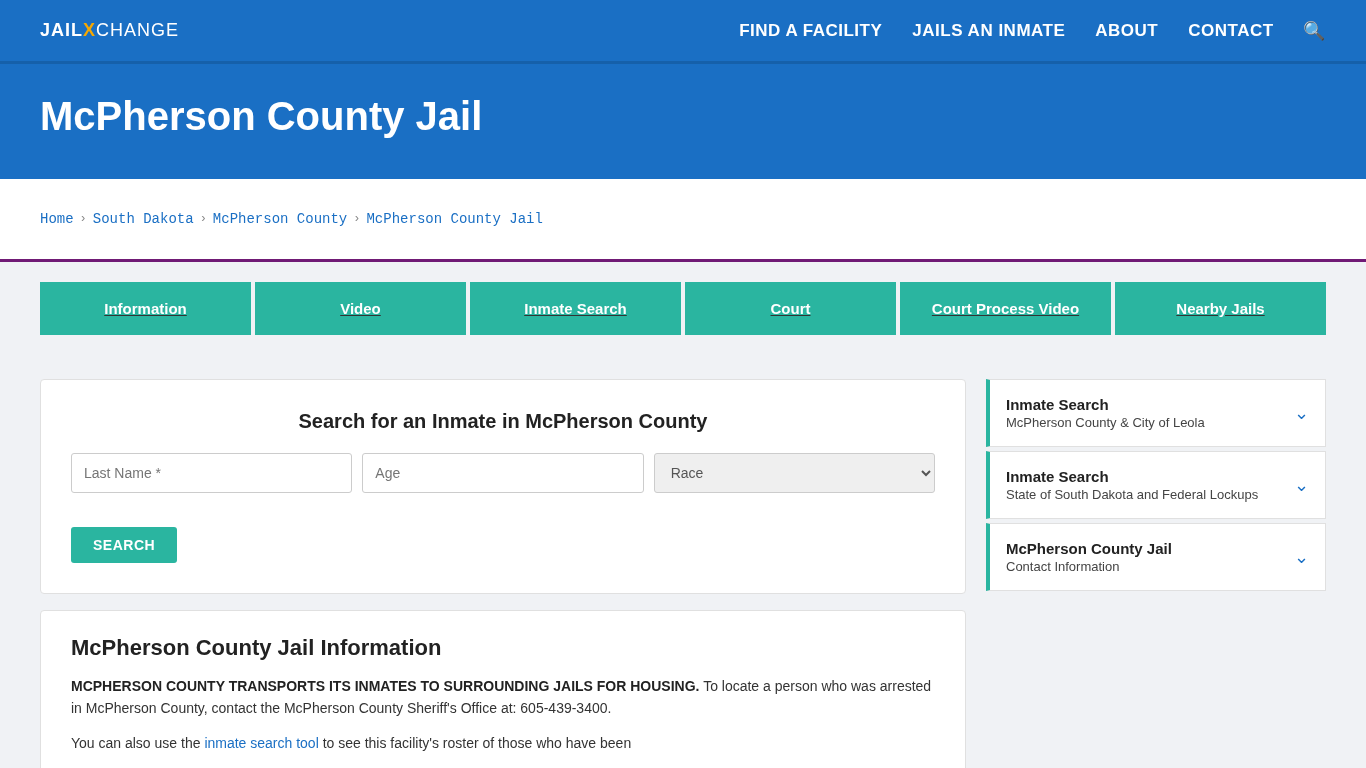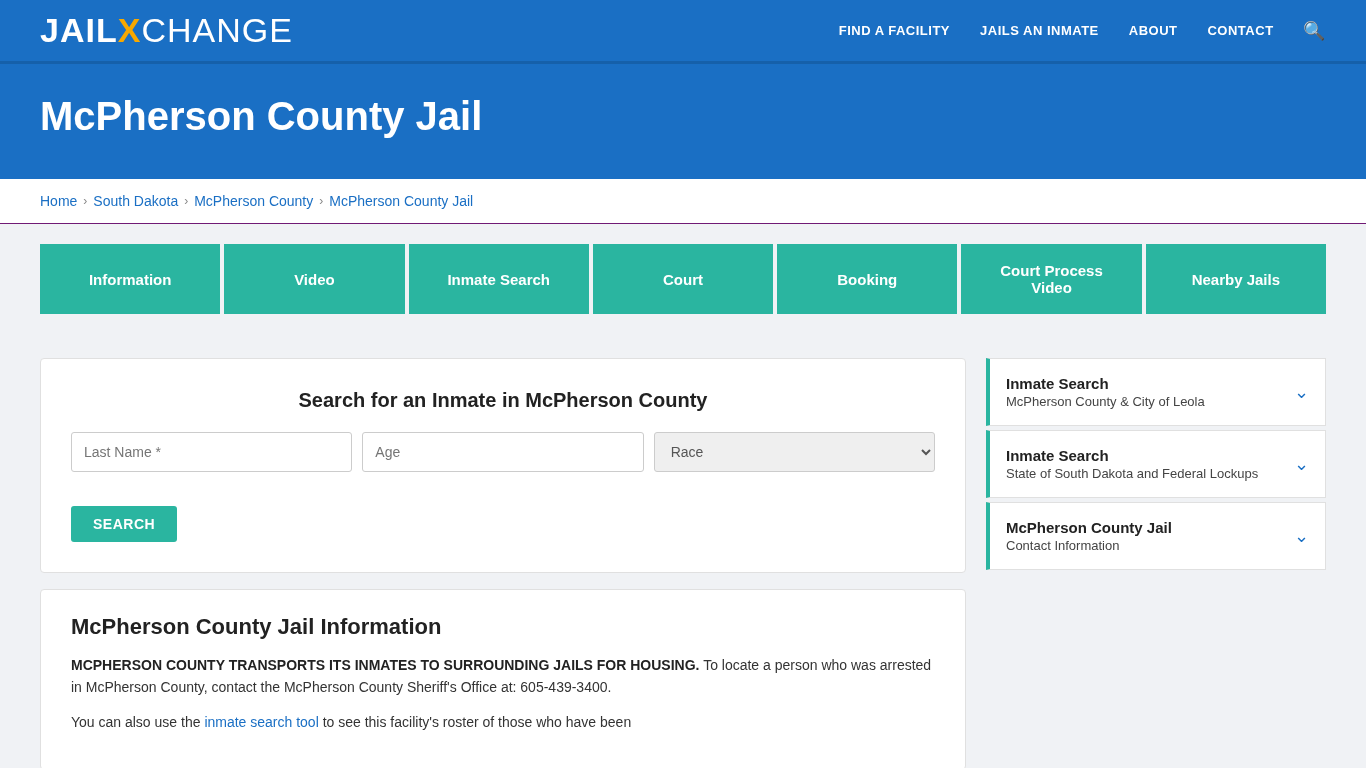--- a/index.html
+++ b/index.html
@@ -9,37 +9,37 @@
     .header {
       background: #1a6fc4;
       display: flex;
       align-items: center;
       justify-content: space-between;
       padding: 0 40px;
       height: 64px;
       border-bottom: 3px solid #1560aa;
     }
     .logo {
-      font-size: 34px;
+      font-size: 18px;
       font-weight: 900;
       color: #fff;
       letter-spacing: 1px;
     }
     .logo span.exchange { color: #fff; font-weight: 400; }
     .logo span.jail { color: #fff; font-weight: 900; }
     .logo span.x { color: #f7a800; font-weight: 900; }
     .nav {
       display: flex;
       align-items: center;
       gap: 30px;
     }
     .nav a {
       color: #fff;
       text-decoration: none;
-      font-size: 13px;
+      font-size: 17px;
       font-weight: 700;
       letter-spacing: 0.5px;
     }
     .search-icon-btn {
       background: none;
       border: none;
       cursor: pointer;
       color: #fff;
       font-size: 18px;
     }
@@ -51,37 +51,39 @@
     }
     .hero h1 {
       color: #fff;
       font-size: 40px;
       font-weight: 800;
     }
 
     
     .breadcrumb-bar {
       background: #fff;
-      padding: 14px 40px;
-      border-bottom: 1px solid #701a75;
+      padding: 32px 40px;
+      border-bottom: 3px solid #701a75;
+      font-family: Liberation Mono, monospace;
     }
     .breadcrumb {
       display: flex;
       align-items: center;
       gap: 6px;
       font-size: 14px;
     }
     .breadcrumb a { color: #1a6fc4; text-decoration: none; }
     .breadcrumb .sep { color: #888; font-size: 12px; }
     .breadcrumb .current { color: #1a6fc4; }
 
     
     .tabs-bar {
       background: #f0f2f5;
       padding: 20px 40px 8px 40px;
+      text-decoration: underline;
     }
     .tabs {
       display: flex;
       gap: 4px;
     }
     .tab {
       background: #2ab5a0;
       color: #fff;
       border: none;
       padding: 18px 20px;
@@ -239,21 +241,20 @@
     <span class="current">McPherson County Jail</span>
   </div>
 </div>
 
 <div class="tabs-bar">
   <div class="tabs">
     <button class="tab">Information</button>
     <button class="tab">Video</button>
     <button class="tab">Inmate Search</button>
     <button class="tab">Court</button>
-    <button class="tab">Booking</button>
     <button class="tab">Court Process Video</button>
     <button class="tab">Nearby Jails</button>
   </div>
 </div>
 
 <div class="main-content">
 
   <div class="left-panel">
 
     <div class="search-box">

